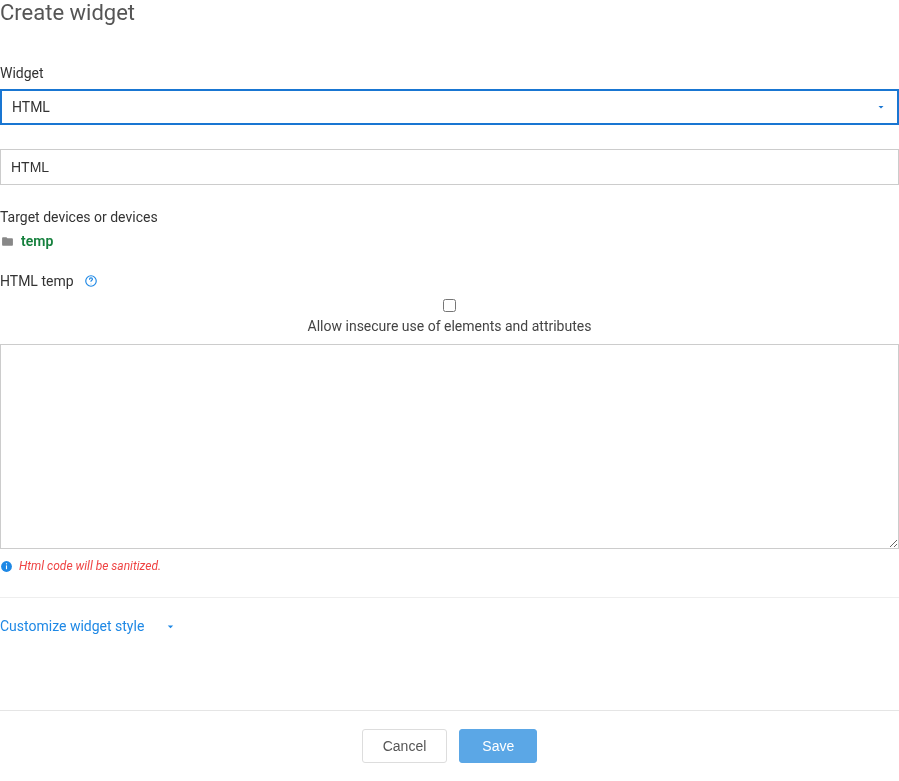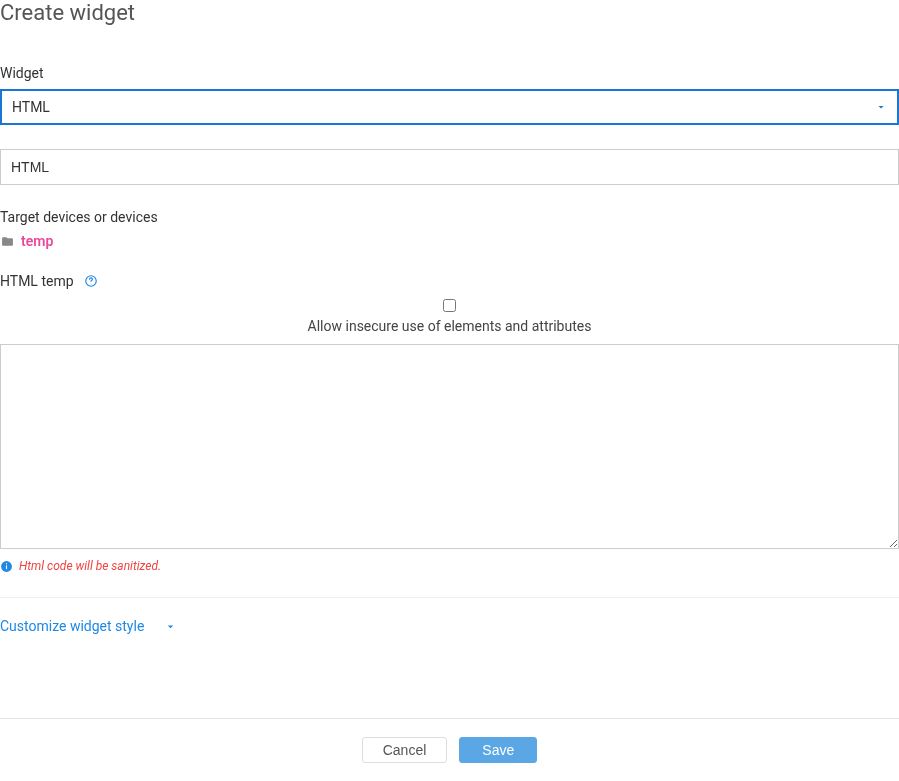--- a/index.html
+++ b/index.html
@@ -81,21 +81,21 @@
     .folder-icon {
       color: #888;
       display: inline-flex;
     }
     .folder-icon svg {
       width: 15px;
       height: 13px;
       display: block;
     }
     .target-link {
-      color: #ec4899;
+      color: #15803d;
       font-weight: 600;
       font-size: 14px;
       text-decoration: none;
       cursor: pointer;
     }
     .label-row {
       display: flex;
       align-items: center;
       gap: 10px;
       margin-bottom: 10px;
@@ -183,21 +183,21 @@
       justify-content: center;
       gap: 12px;
       background: #fff;
     }
     .btn {
       padding: 8px 20px;
       font-size: 14px;
       border-radius: 3px;
       cursor: pointer;
       min-width: 78px;
-      height: 26px;
+      height: 34px;
       display: inline-flex;
       align-items: center;
       justify-content: center;
     }
     .btn-secondary {
       background: #fff;
       border: 1px solid #ddd;
       color: #555;
     }
     .btn-primary {

